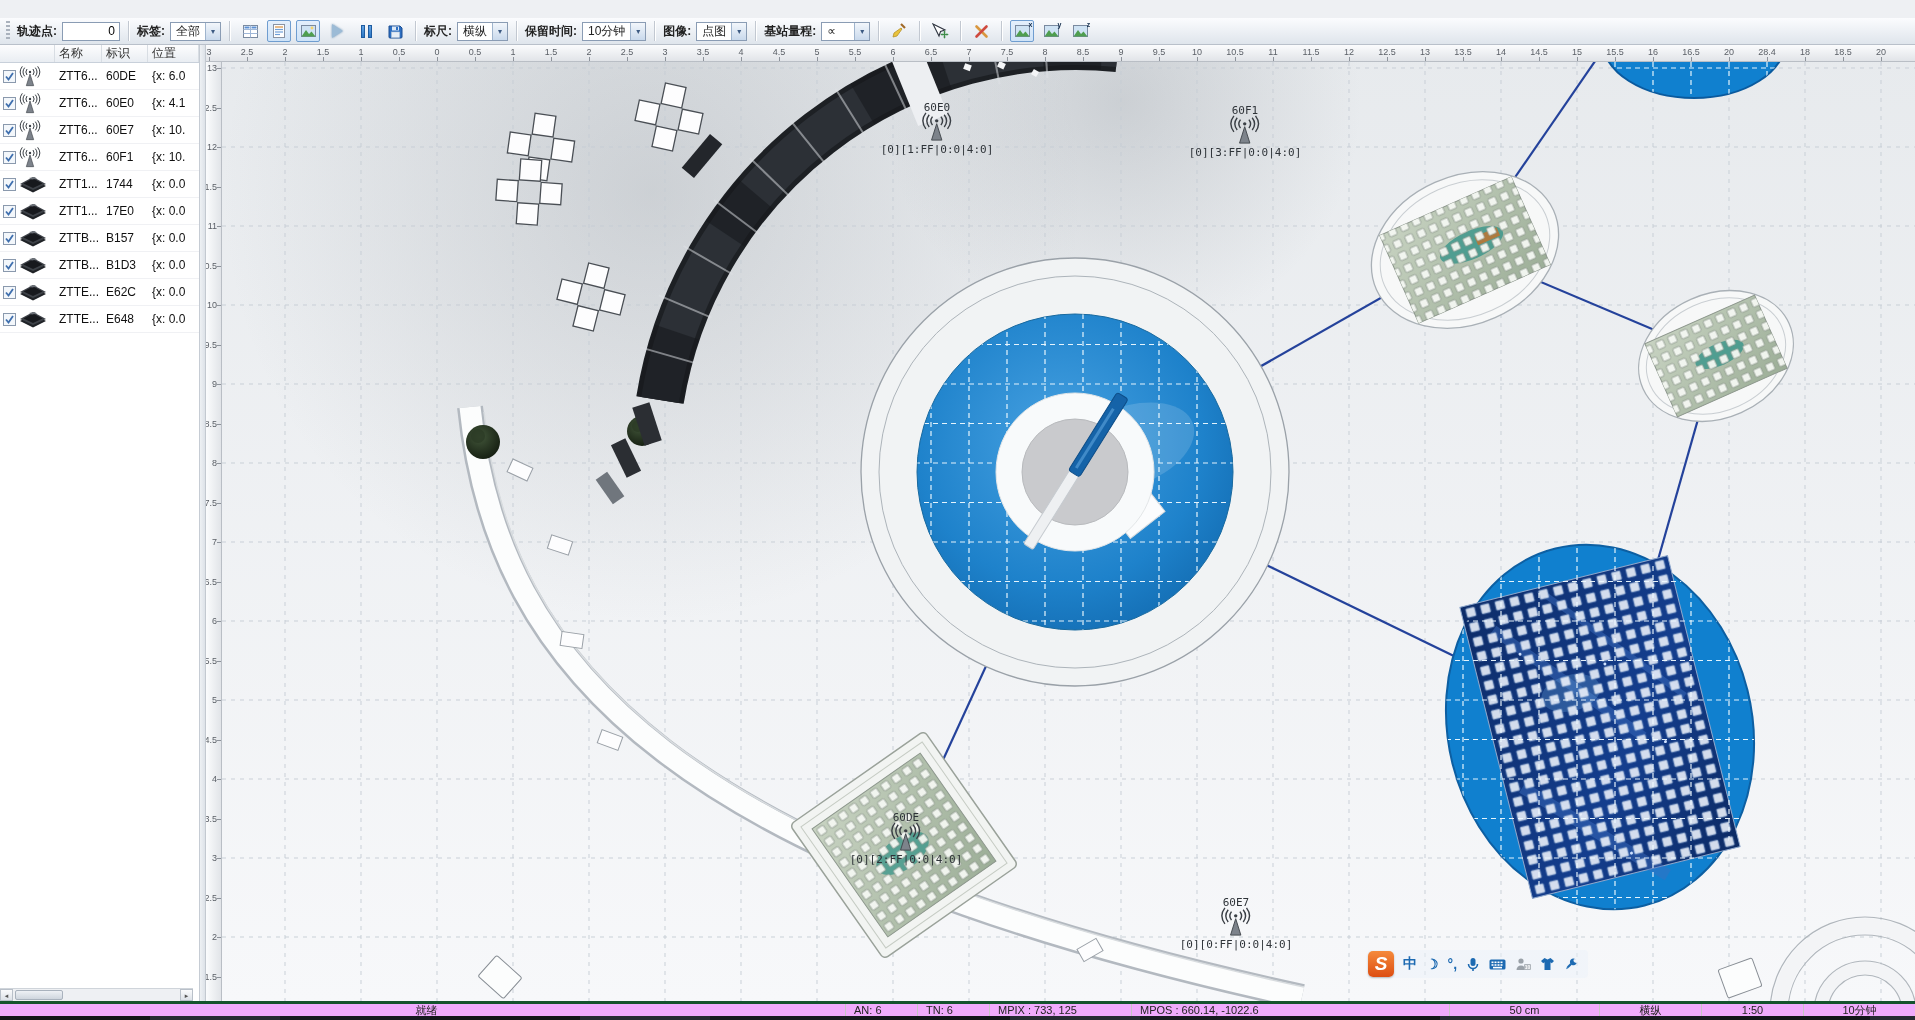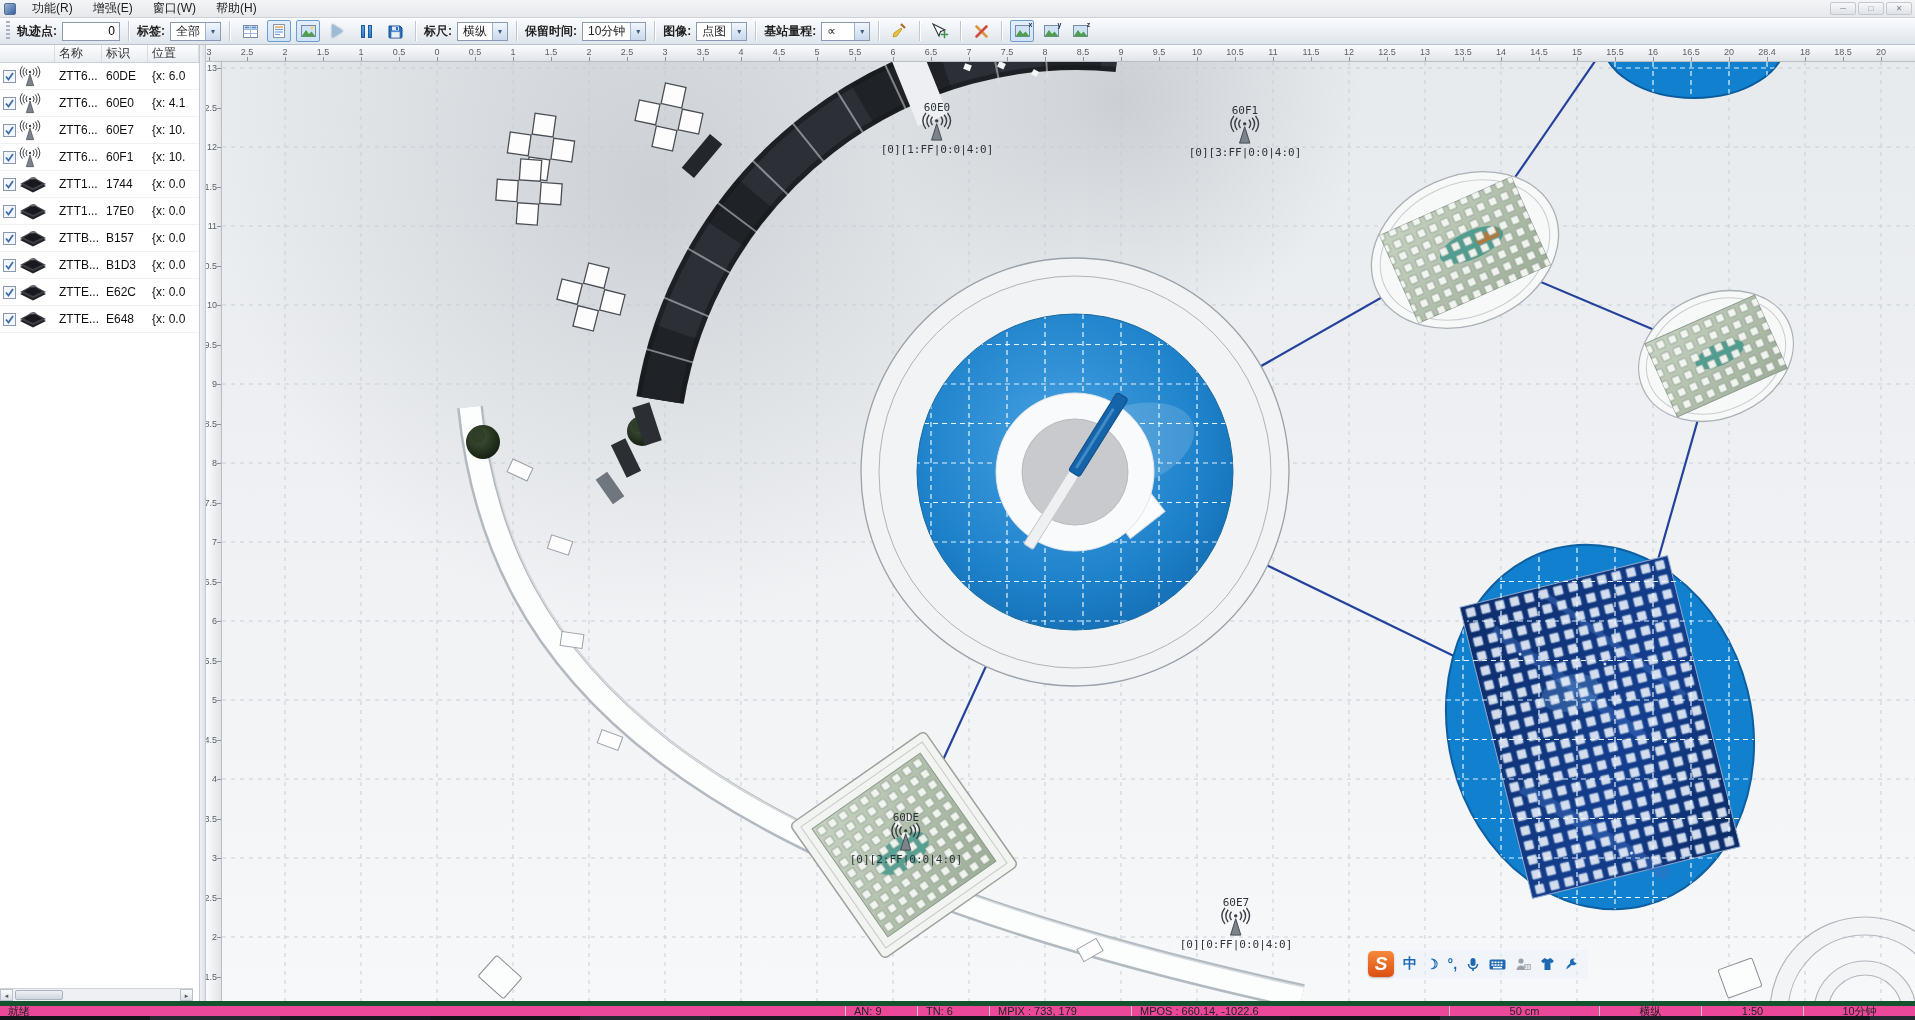--- a/index.html
+++ b/index.html
@@ -81,51 +81,37 @@
   .m-id { margin-bottom:-3px; } .m-br { margin-top:-3px; }
 
   .ime { position:absolute; display:flex; align-items:center; gap:9px; height:28px; padding:0 10px 0 0;
     background:rgba(236,242,249,0.5); border-radius:4px; }
   .ime-logo { width:26px; height:26px; border-radius:5px; background:linear-gradient(#f58a3c,#dd4e12);
     color:#fff; font-weight:bold; font-style:italic; font-size:19px; text-align:center; line-height:25px;
     box-shadow:0 1px 2px rgba(0,0,0,.25); }
   .ime-ic { color:#1d6ab2; font-size:14px; font-weight:bold; display:flex; align-items:center; }
 
   
-  .statusbar { position:absolute; left:0; bottom:4px; right:0; height:15px; background:#ec4899;
-    border-top:5px solid #14532d; display:flex; align-items:center; font-size:11px; color:#222; }
+  .statusbar { position:absolute; left:0; bottom:4px; right:0; height:15px; background:#f0abfc;
+    border-top:3px solid #14532d; display:flex; align-items:center; font-size:11px; color:#222;text-align:center; }
   .ready { flex:1; padding-left:8px; }
   .seg { border-left:1px solid #c6c6c6; height:100%; display:flex; align-items:center; padding:0 8px; white-space:nowrap; }
   .seg.c { justify-content:center; }
   .seg:nth-of-type(1){ width:72px; } .seg:nth-of-type(2){ width:72px; }
   .seg:nth-of-type(3){ width:142px; } .seg:nth-of-type(4){ width:318px; }
   .seg:nth-of-type(5){ width:150px; } .seg:nth-of-type(6){ width:102px; }
   .seg:nth-of-type(7){ width:102px; } .seg:nth-of-type(8){ width:112px; }
   .sliver { position:absolute; left:0; bottom:0; right:0; height:4px;
     background:repeating-linear-gradient(90deg,#12151a 0 150px,#262b33 150px 280px,#171a20 280px 430px); }
 </style>
 </head>
 <body>
 
 <div id="app">
 
-  <div class="menubar">
-    <span class="appicon"></span>
-    <div id="menus" style="display:flex;">
-        <span class="menu-item">功能(R)</span>
-        <span class="menu-item">增强(E)</span>
-        <span class="menu-item">窗口(W)</span>
-        <span class="menu-item">帮助(H)</span>
-      </div>
-    <div class="wincontrols" id="wincontrols">
-        <span class="winbtn">─</span>
-        <span class="winbtn">□</span>
-        <span class="winbtn">✕</span>
-      </div>
-  </div>
 
   <div class="toolbar">
     <span class="grip"></span>
     <span class="tb-label">轨迹点:</span>
     <input class="tb-input" value="0" style="">
     <span class="sep"></span>
     <span class="tb-label">标签:</span>
     <span class="dd">
       <span class="dd-val">全部</span>
       <span class="dd-btn">▾</span>
@@ -1052,23 +1038,23 @@
             <path d="M 3,9.5 L 6.5,6 L 8,7.5 L 4.5,11 Z" fill="#1d6ab2"></path>
             <path d="M 2.2,12.2 L 3,9.5 L 4.5,11 Z" fill="#1d6ab2"></path>
           </svg>
         </span>
       </div>
   </div>
 
   <div class="statusbar">
     <span class="ready">就绪</span>
     <span id="segs" style="display:flex; height:100%;">
-        <span class="seg">AN: 9</span>
+        <span class="seg">AN: 6</span>
         <span class="seg">TN: 6</span>
-        <span class="seg">MPIX : 733, 179</span>
+        <span class="seg">MPIX : 733, 125</span>
         <span class="seg">MPOS : 660.14, -1022.6</span>
         <span class="seg c">50 cm</span>
         <span class="seg c">横纵</span>
         <span class="seg c">1:50</span>
         <span class="seg c">10分钟</span>
       </span>
   </div>
   <div class="sliver"></div>
 </div>
 

